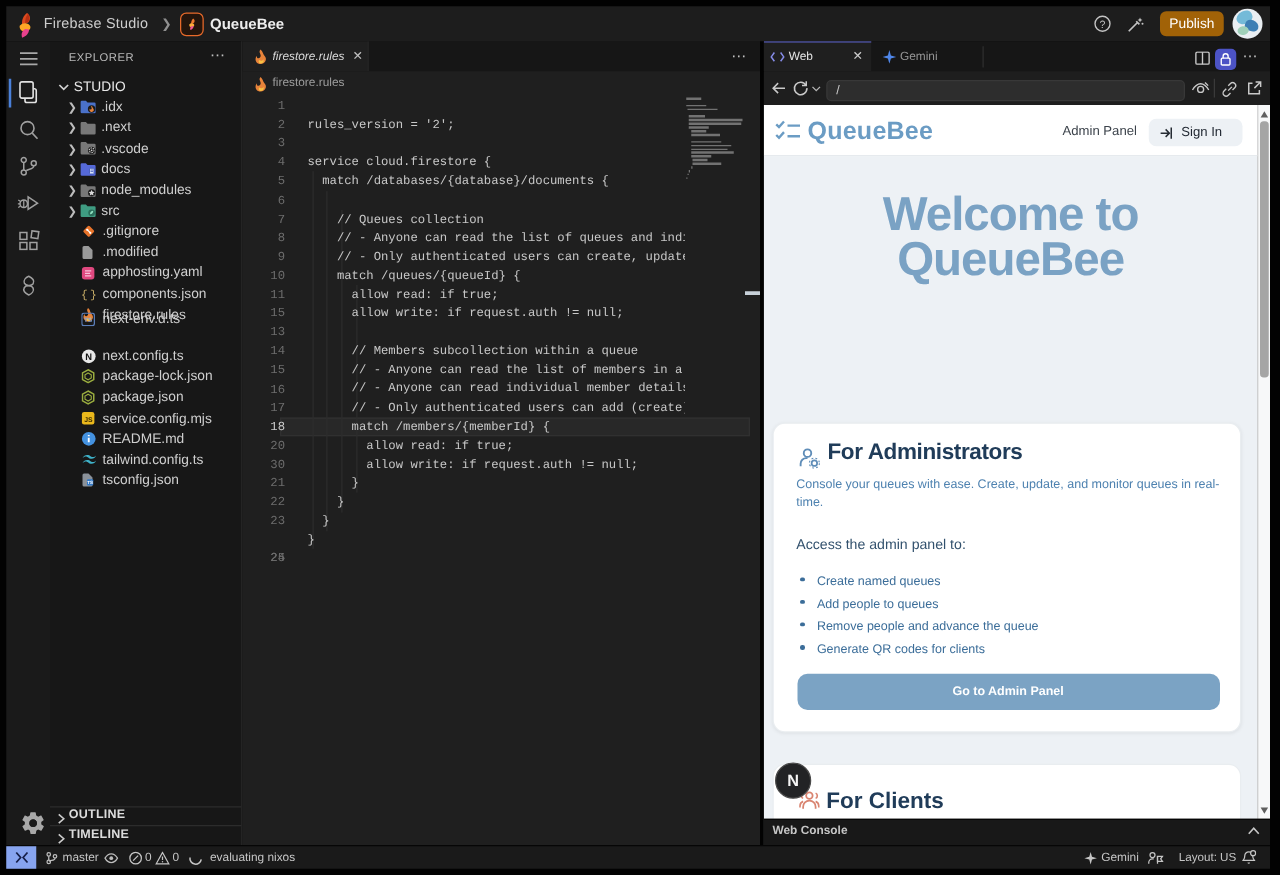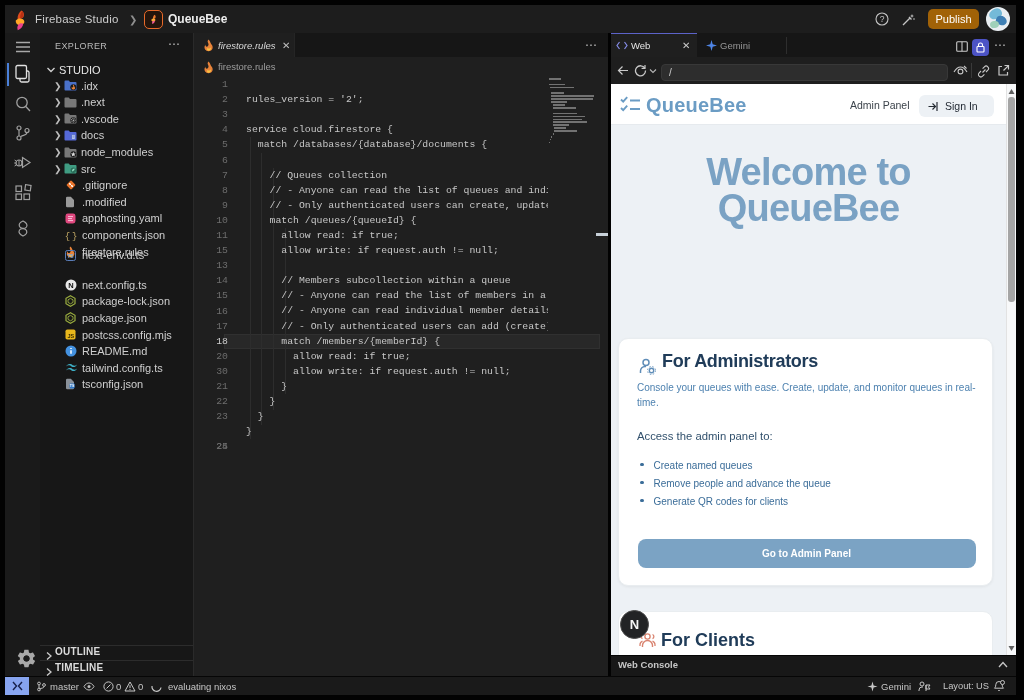--- a/index.html
+++ b/index.html
@@ -253,21 +253,21 @@
         </span>
         <span class="rowlabel">package.json</span>
       </div>
       <div class="abs" style="left:0;top:293.40000000000003px;width:153px;height:16.6px;display:flex;align-items:center">
         <span style="width:17px;margin-left:25px;display:flex">
           <svg width="11" height="11" viewBox="0 0 11 11">
             <rect x="0.5" y="0.5" width="10" height="10" rx="1.8" fill="#eab81c"></rect>
             <text x="5.8" y="8.6" font-size="5.5" fill="#3a2c00" text-anchor="middle" font-family="Liberation Sans" font-weight="bold">JS</text>
           </svg>
         </span>
-        <span class="rowlabel">postcss.config.mjs</span>
+        <span class="rowlabel">service.config.mjs</span>
       </div>
       <div class="abs" style="left:0;top:310px;width:153px;height:16.6px;display:flex;align-items:center">
         <span style="width:17px;margin-left:25px;display:flex">
           <svg width="12" height="12" viewBox="0 0 12 12">
             <circle cx="6" cy="6" r="5.5" fill="#4492e0"></circle>
             <path d="M6 5.2 v3.6 M6 2.9 v1.1" stroke="#fff" stroke-width="1.5"></path>
           </svg>
         </span>
         <span class="rowlabel">README.md</span>
       </div>
@@ -478,20 +478,21 @@
         <circle cx="7" cy="4.5" r="3" stroke="#5f8db8" fill="none" stroke-width="1.5"></circle>
         <path d="M1.5 15 v-2 a4.5 4.5 0 0 1 4.5 -4.5 h1" stroke="#5f8db8" fill="none" stroke-width="1.5"></path>
         <circle cx="12.5" cy="12.5" r="2.2" stroke="#5f8db8" fill="none" stroke-width="1.4"></circle>
         <circle cx="12.5" cy="12.5" r="4" stroke="#5f8db8" fill="none" stroke-width="0.9" stroke-dasharray="1.5 1.7"></circle>
       </svg>
       <div class="abs" style="left:43px;top:12px;font-size:18px;font-weight:bold;color:#203c59;letter-spacing:-0.3px">For Administrators</div>
       <div class="abs" style="left:18px;top:42px;width:348px;font-size:10px;line-height:14.5px;color:#4e82b0">Console your queues with ease. Create, update, and monitor queues in real-time.</div>
       <div class="abs" style="left:18px;top:91px;font-size:11.3px;color:#32516d">Access the admin panel to:</div>
       <div class="abs" style="left:18px;top:117.5px;font-size:10px;line-height:18.2px;color:#3b6d99">
         <div><span style="display:inline-block;width:3.5px;height:3.5px;border-radius:50%;background:#3b6d99;vertical-align:2.5px;margin-right:10px;margin-left:3px"></span>Create named queues</div>
+        <div><span style="display:inline-block;width:3.5px;height:3.5px;border-radius:50%;background:#3b6d99;vertical-align:2.5px;margin-right:10px;margin-left:3px"></span>Add people to queues</div>
         <div><span style="display:inline-block;width:3.5px;height:3.5px;border-radius:50%;background:#3b6d99;vertical-align:2.5px;margin-right:10px;margin-left:3px"></span>Remove people and advance the queue</div>
         <div><span style="display:inline-block;width:3.5px;height:3.5px;border-radius:50%;background:#3b6d99;vertical-align:2.5px;margin-right:10px;margin-left:3px"></span>Generate QR codes for clients</div>
       </div>
       <div class="abs" style="left:18.5px;top:200px;width:338px;height:29px;background:#7ba3c4;border-radius:8px;display:flex;align-items:center;justify-content:center;font-size:10px;font-weight:bold;color:#ffffff">Go to Admin Panel</div>
     </div>
 
     <div class="abs" style="left:7px;top:527px;width:375px;height:128px;background:#ffffff;border-radius:10px;border:1px solid #e9edf0"></div>
     <svg class="abs" style="left:27px;top:548px" width="19" height="16" viewBox="0 0 19 16">
       <circle cx="9.5" cy="4.5" r="2.6" stroke="#d98470" fill="none" stroke-width="1.4"></circle>
       <path d="M4.5 15 v-1.5 a5 5 0 0 1 10 0 V15" stroke="#d98470" fill="none" stroke-width="1.4"></path>

